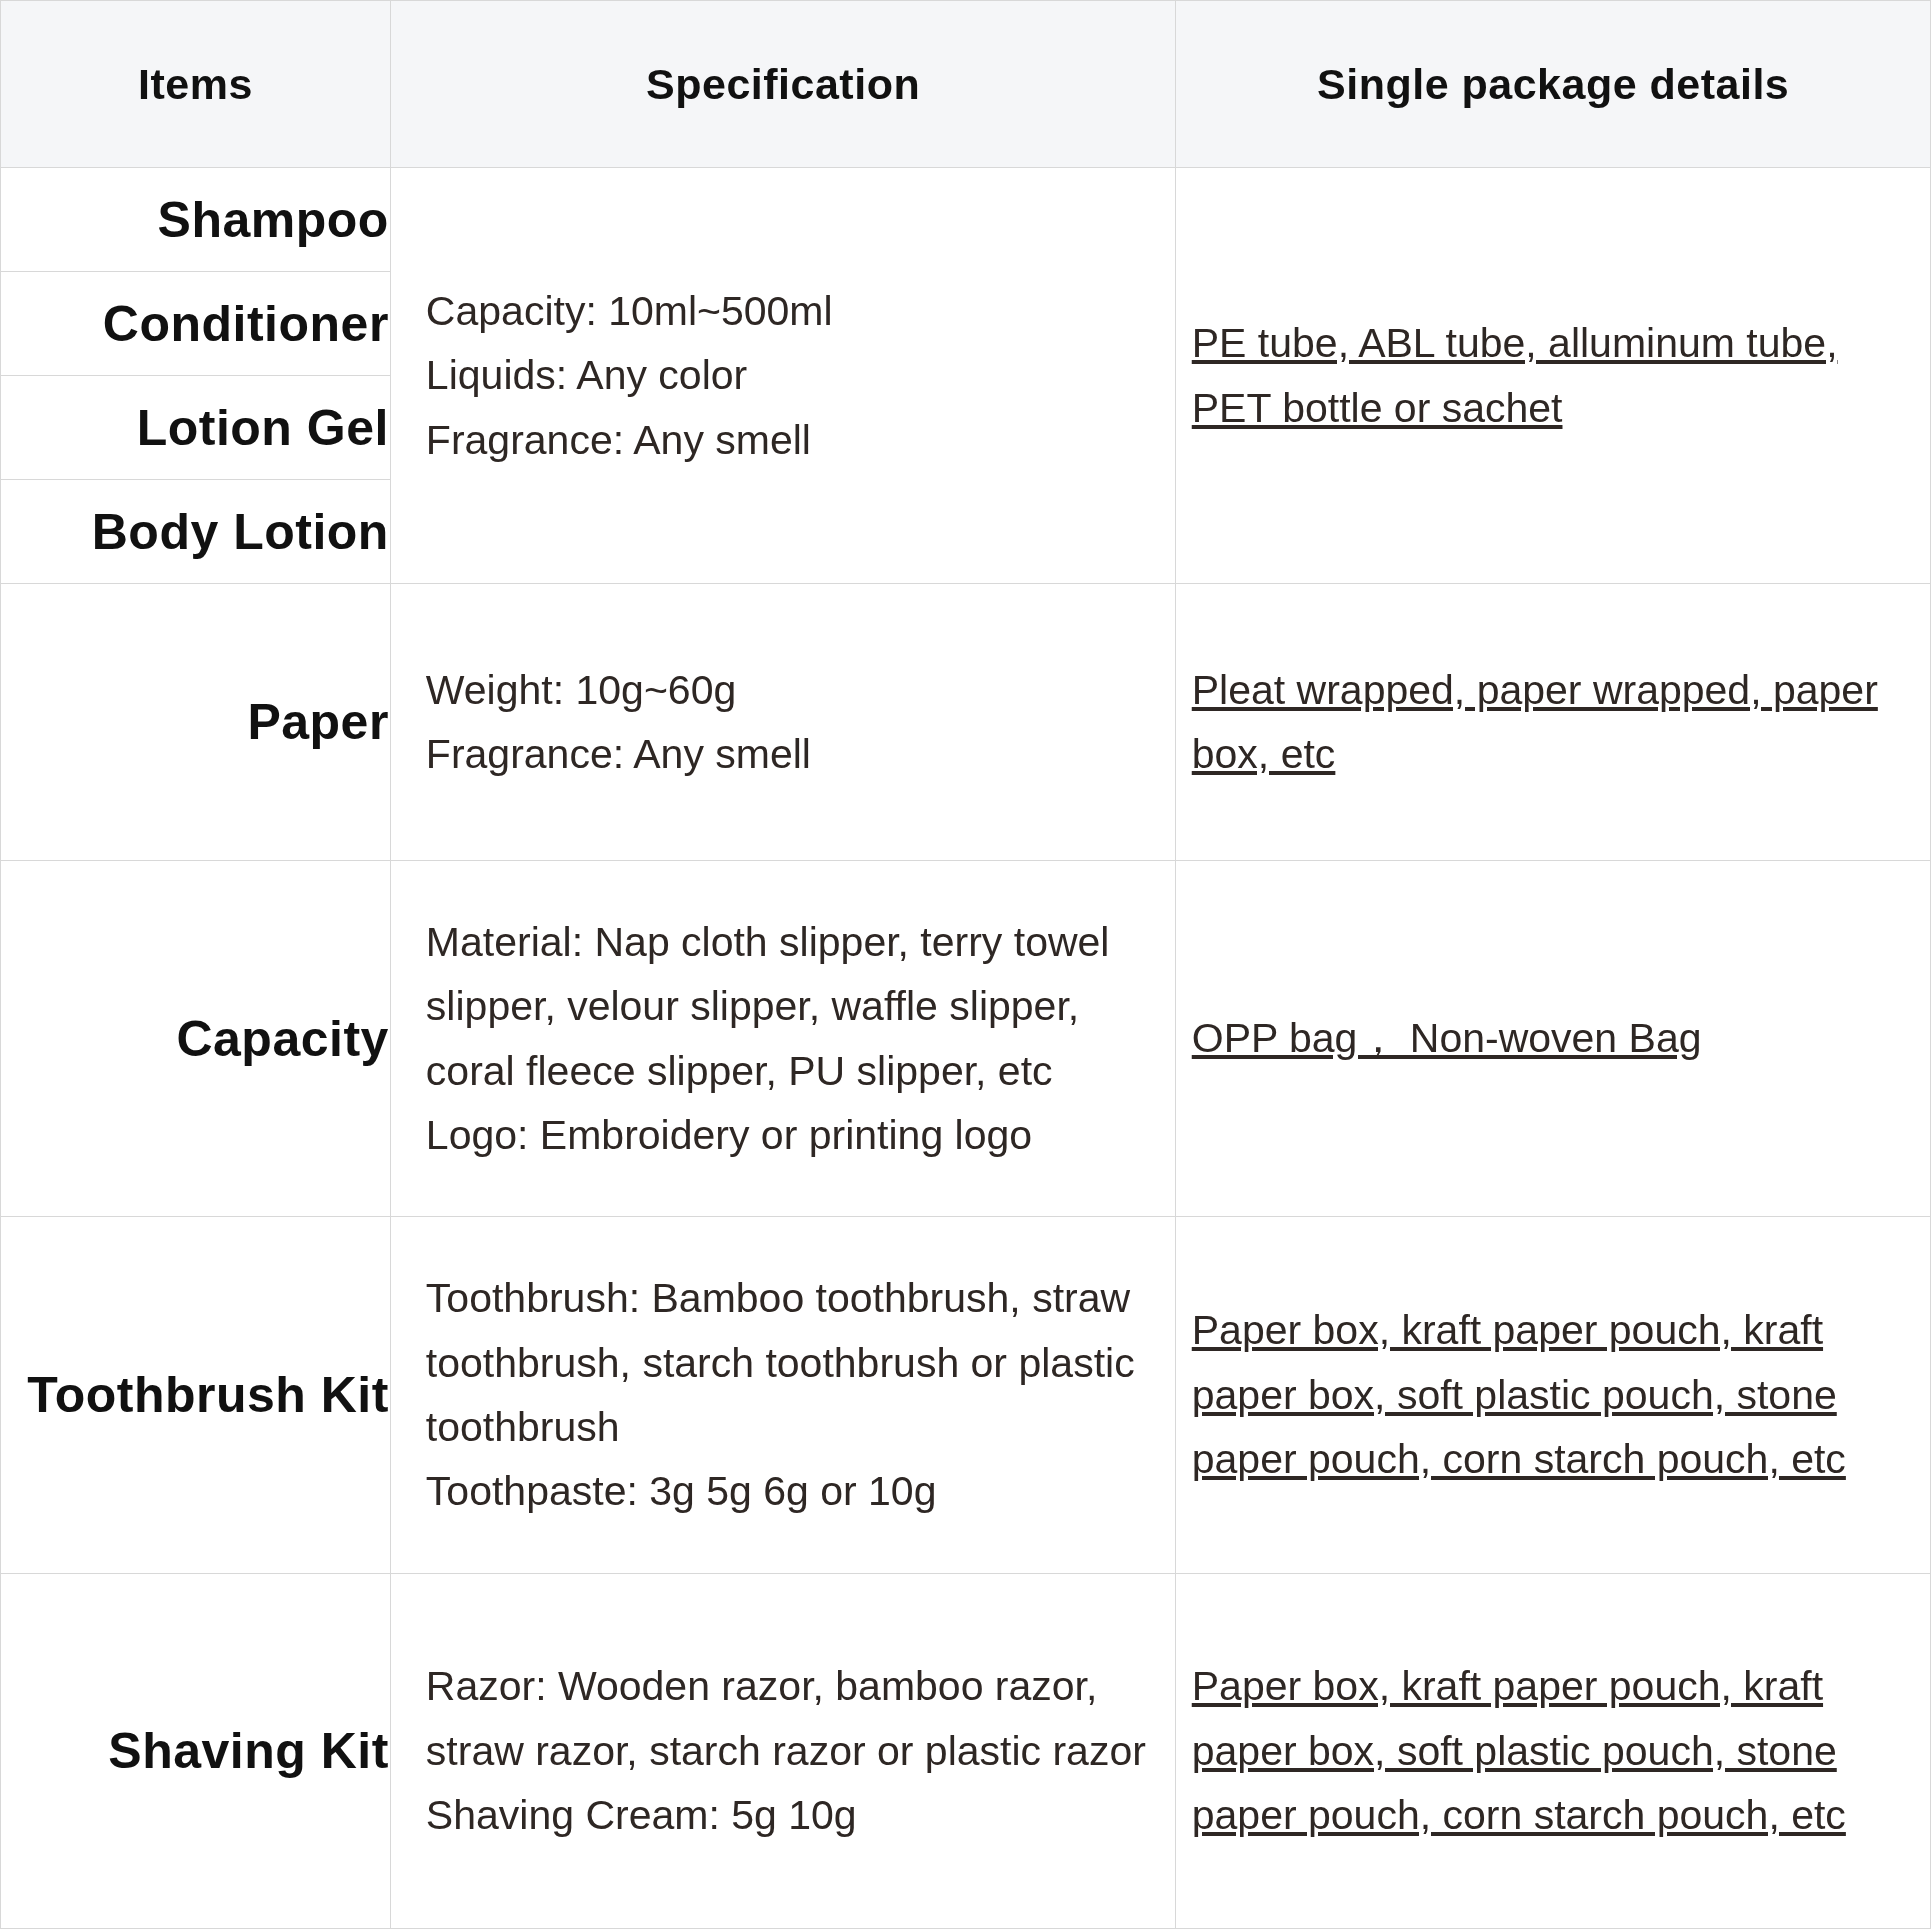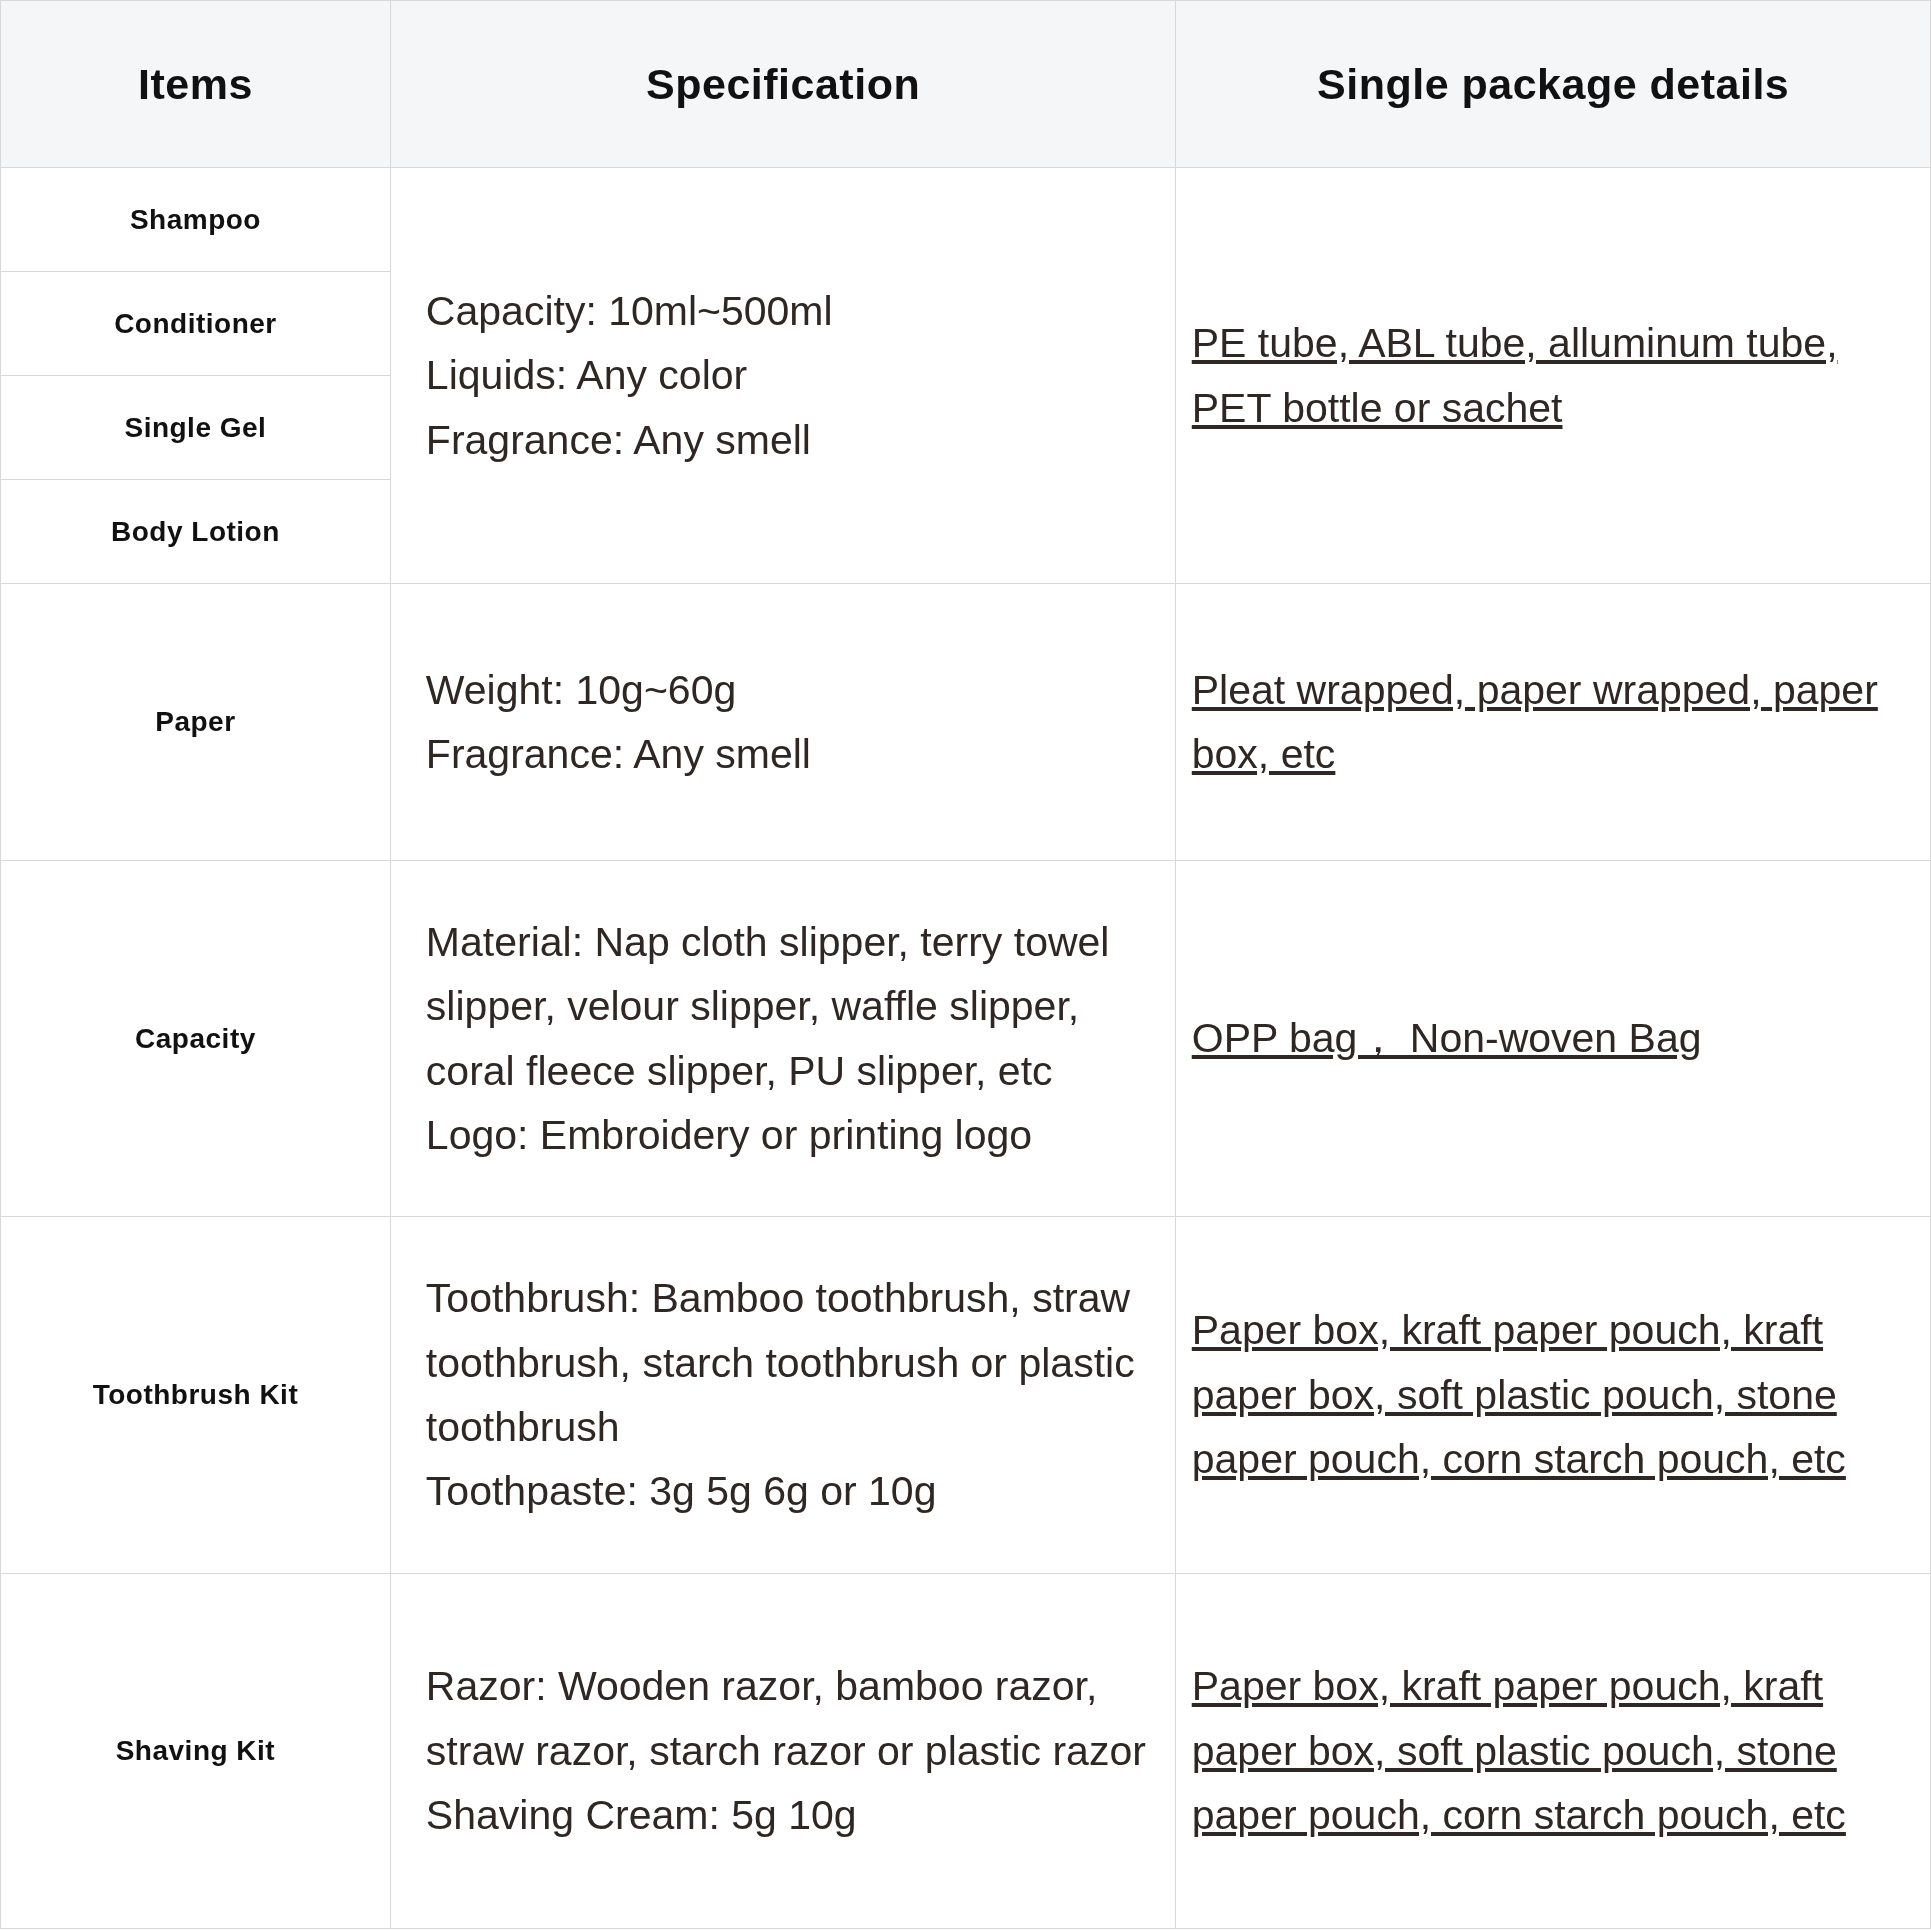--- a/index.html
+++ b/index.html
@@ -31,23 +31,23 @@
     background:var(--header_bg);
     color:var(--heading_text);
     font-size:43px;
     font-weight:bold;
     text-align:center;
     vertical-align:middle;
     letter-spacing:0.5px;
   }
   td.item-cell{
     color:var(--heading_text);
-    font-size:28px;
+    font-size:50px;
     font-weight:bold;
-    text-align:center;
+    text-align:right;
     vertical-align:middle;
     letter-spacing:0.5px;
   }
   td.spec-cell, td.pack-cell{
     color:var(--body_text);
     font-size:41px;
     font-weight:normal;
     line-height:1.57;
     vertical-align:middle;
     text-align:left;
@@ -84,21 +84,21 @@
       <td class="item-cell">Shampoo</td>
       <td class="spec-cell" rowspan="4">Capacity: 10ml~500ml
 Liquids: Any color
 Fragrance: Any smell</td>
       <td class="pack-cell" rowspan="4">PE tube, ABL tube, alluminum tube, PET bottle or sachet</td>
     </tr>
     <tr class="row-item">
       <td class="item-cell">Conditioner</td>
     </tr>
     <tr class="row-item">
-      <td class="item-cell">Single Gel</td>
+      <td class="item-cell">Lotion Gel</td>
     </tr>
     <tr class="row-item">
       <td class="item-cell">Body Lotion</td>
     </tr>
 
     <tr class="row-soap">
       <td class="item-cell">Paper</td>
       <td class="spec-cell">Weight: 10g~60g
 Fragrance: Any smell</td>
       <td class="pack-cell">Pleat wrapped, paper wrapped, paper box, etc</td>

